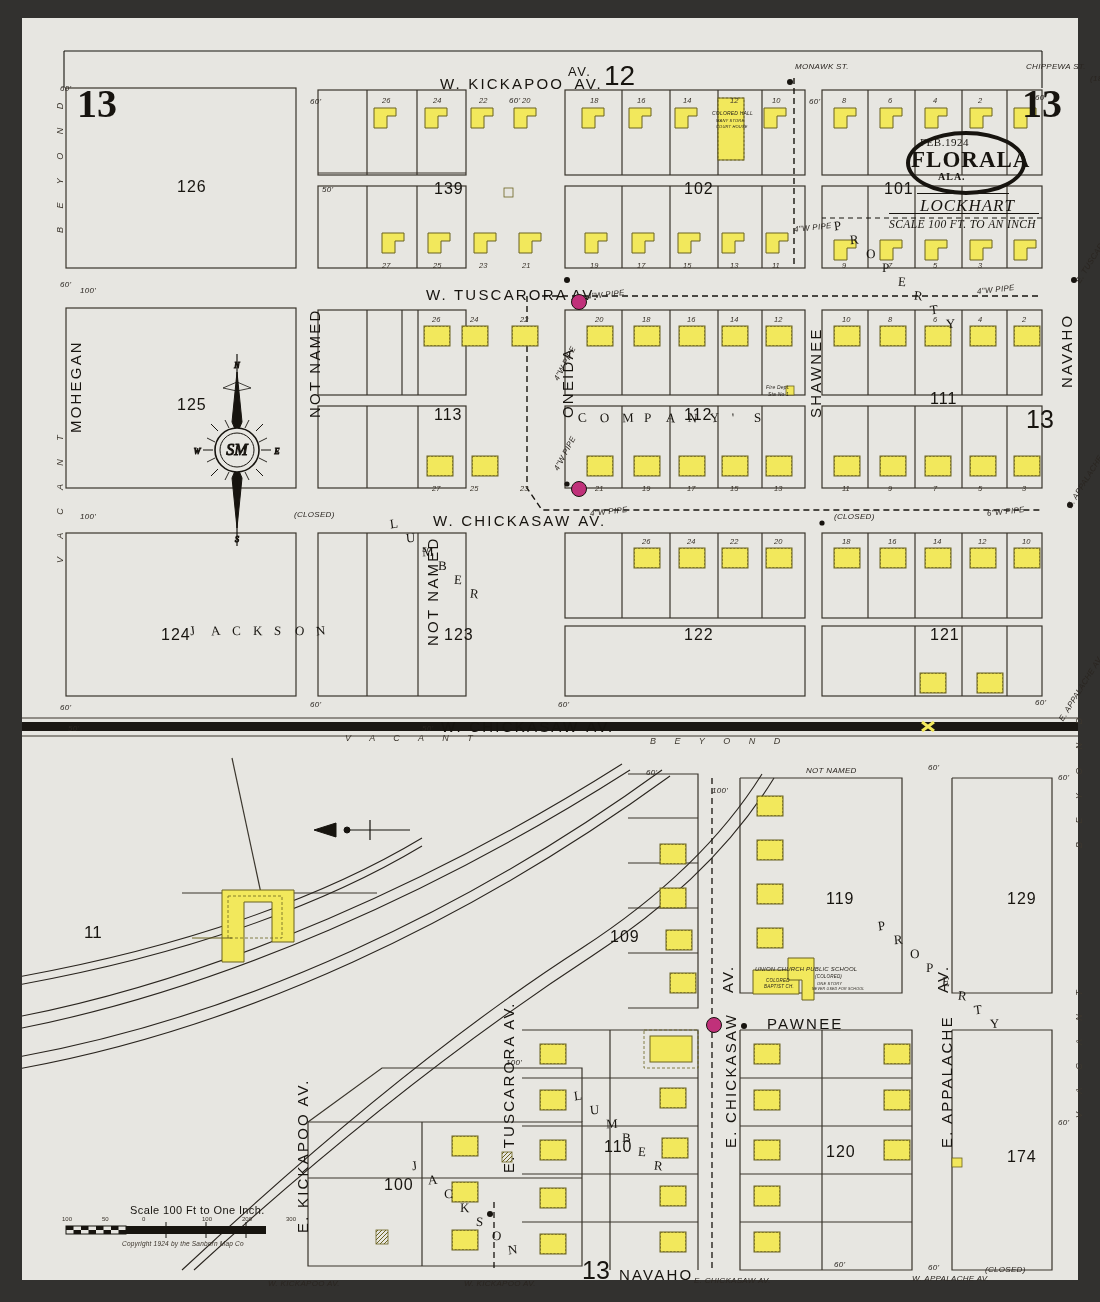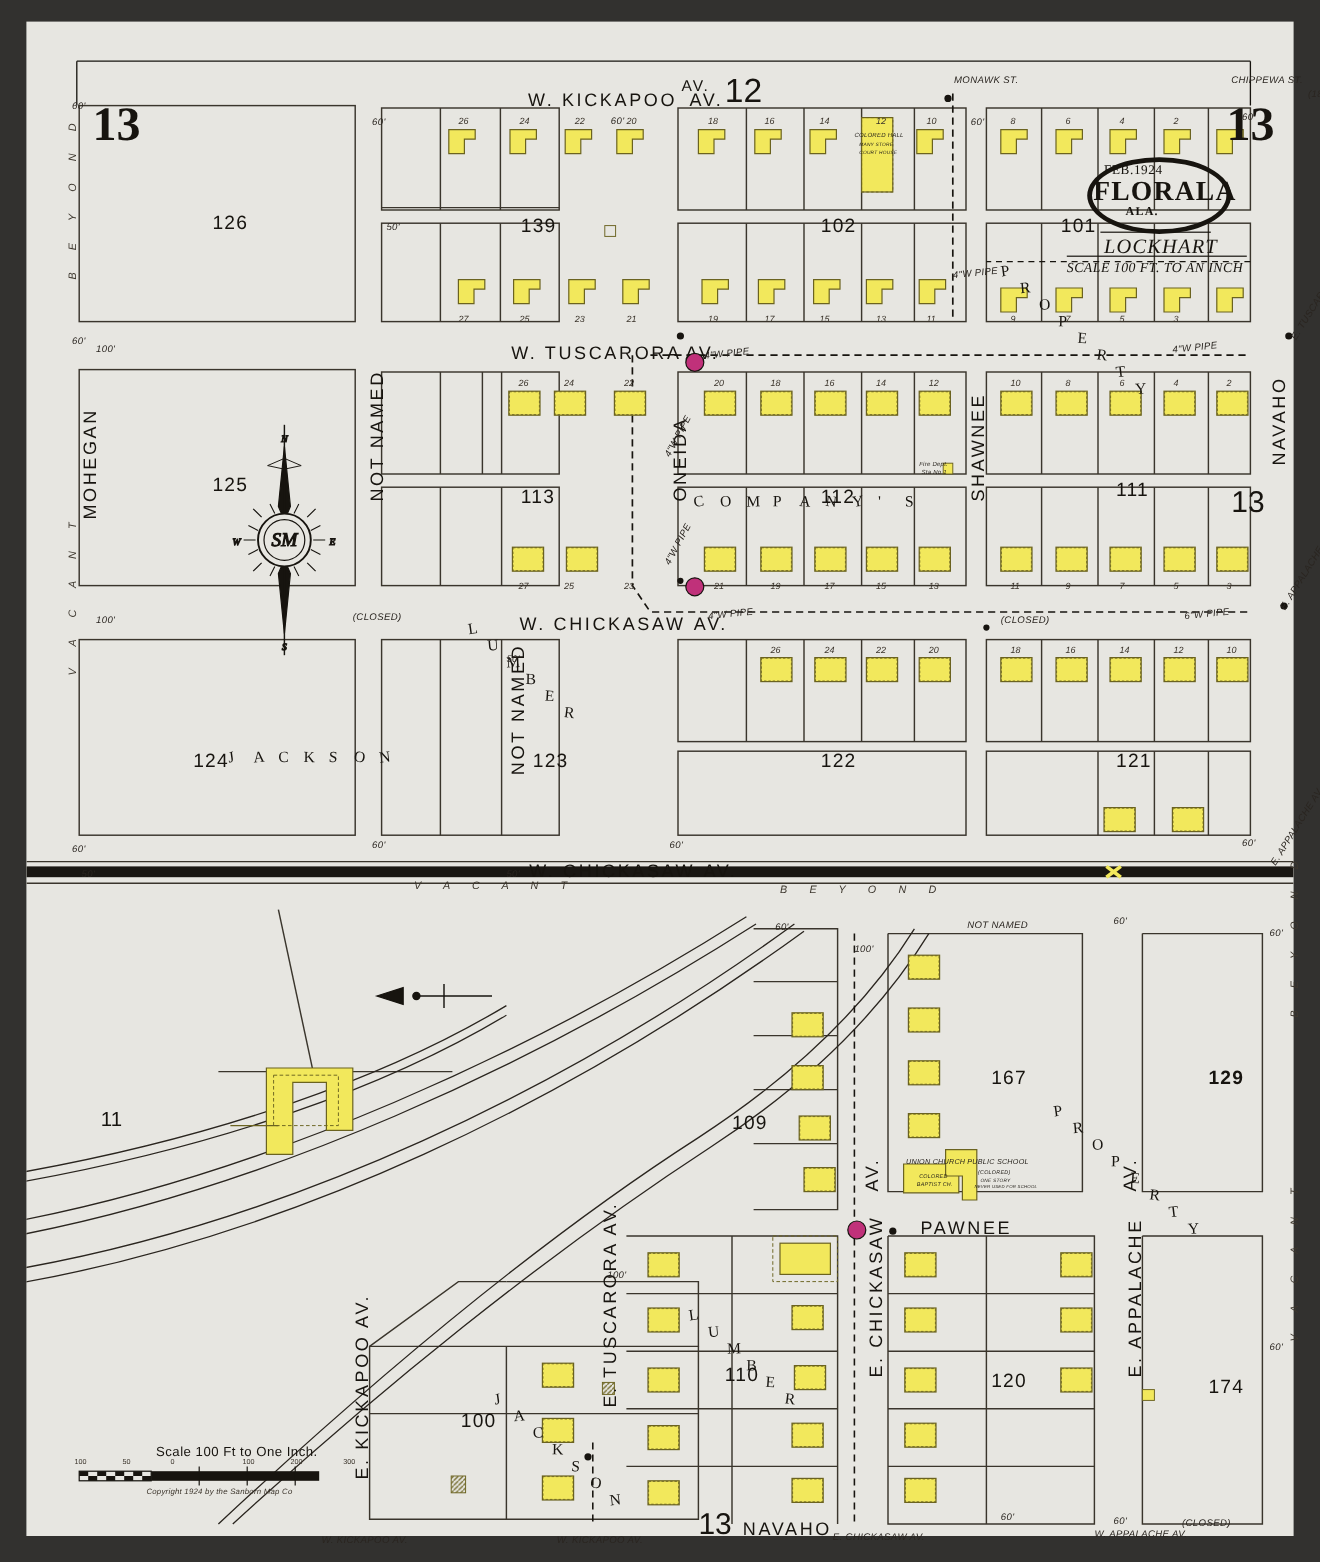--- a/index.html
+++ b/index.html
@@ -426,28 +426,28 @@
           <div class="ov tiny" style="left:890px;top:1256px;">W. APPALACHE AV.</div>
         </div>
   <div id="layer-blocks">
           <div class="ov blknum" style="left:155px;top:160px;">126</div>
           <div class="ov blknum" style="left:412px;top:162px;">139</div>
           <div class="ov blknum" style="left:662px;top:162px;">102</div>
           <div class="ov blknum" style="left:862px;top:162px;">101</div>
           <div class="ov blknum" style="left:155px;top:378px;">125</div>
           <div class="ov blknum" style="left:412px;top:388px;">113</div>
           <div class="ov blknum" style="left:662px;top:388px;">112</div>
-          <div class="ov blknum" style="left:908px;top:382px;">111</div>
+          <div class="ov blknum" style="left:908px;top:372px;">111</div>
           <div class="ov blknum" style="left:139px;top:608px;">124</div>
           <div class="ov blknum" style="left:422px;top:608px;">123</div>
           <div class="ov blknum" style="left:662px;top:608px;">122</div>
           <div class="ov blknum" style="left:908px;top:608px;">121</div>
           <div class="ov blknum" style="left:588px;top:910px;">109</div>
-          <div class="ov blknum" style="left:804px;top:872px;">167</div>
-          <div class="ov blknum" style="left:985px;top:872px;font-weight:bold;">129</div>
+          <div class="ov blknum" style="left:804px;top:872px;">119</div>
+          <div class="ov blknum" style="left:985px;top:872px;">129</div>
           <div class="ov blknum" style="left:362px;top:1158px;">100</div>
           <div class="ov blknum" style="left:582px;top:1120px;">110</div>
           <div class="ov blknum" style="left:804px;top:1125px;">120</div>
           <div class="ov blknum" style="left:985px;top:1130px;">174</div>
         </div>
   <div id="layer-spread">
           <div class="ov " style="left:168px;top:605px;font-size:13px;font-family:&quot;Liberation Serif&quot;,serif;transform:rotate(-8deg);">J</div>
           <div class="ov " style="left:189px;top:605px;font-size:13px;font-family:&quot;Liberation Serif&quot;,serif;transform:rotate(-5deg);">A</div>
           <div class="ov " style="left:210px;top:605px;font-size:13px;font-family:&quot;Liberation Serif&quot;,serif;transform:rotate(-2deg);">C</div>
           <div class="ov " style="left:231px;top:605px;font-size:13px;font-family:&quot;Liberation Serif&quot;,serif;transform:rotate(1deg);">K</div>

